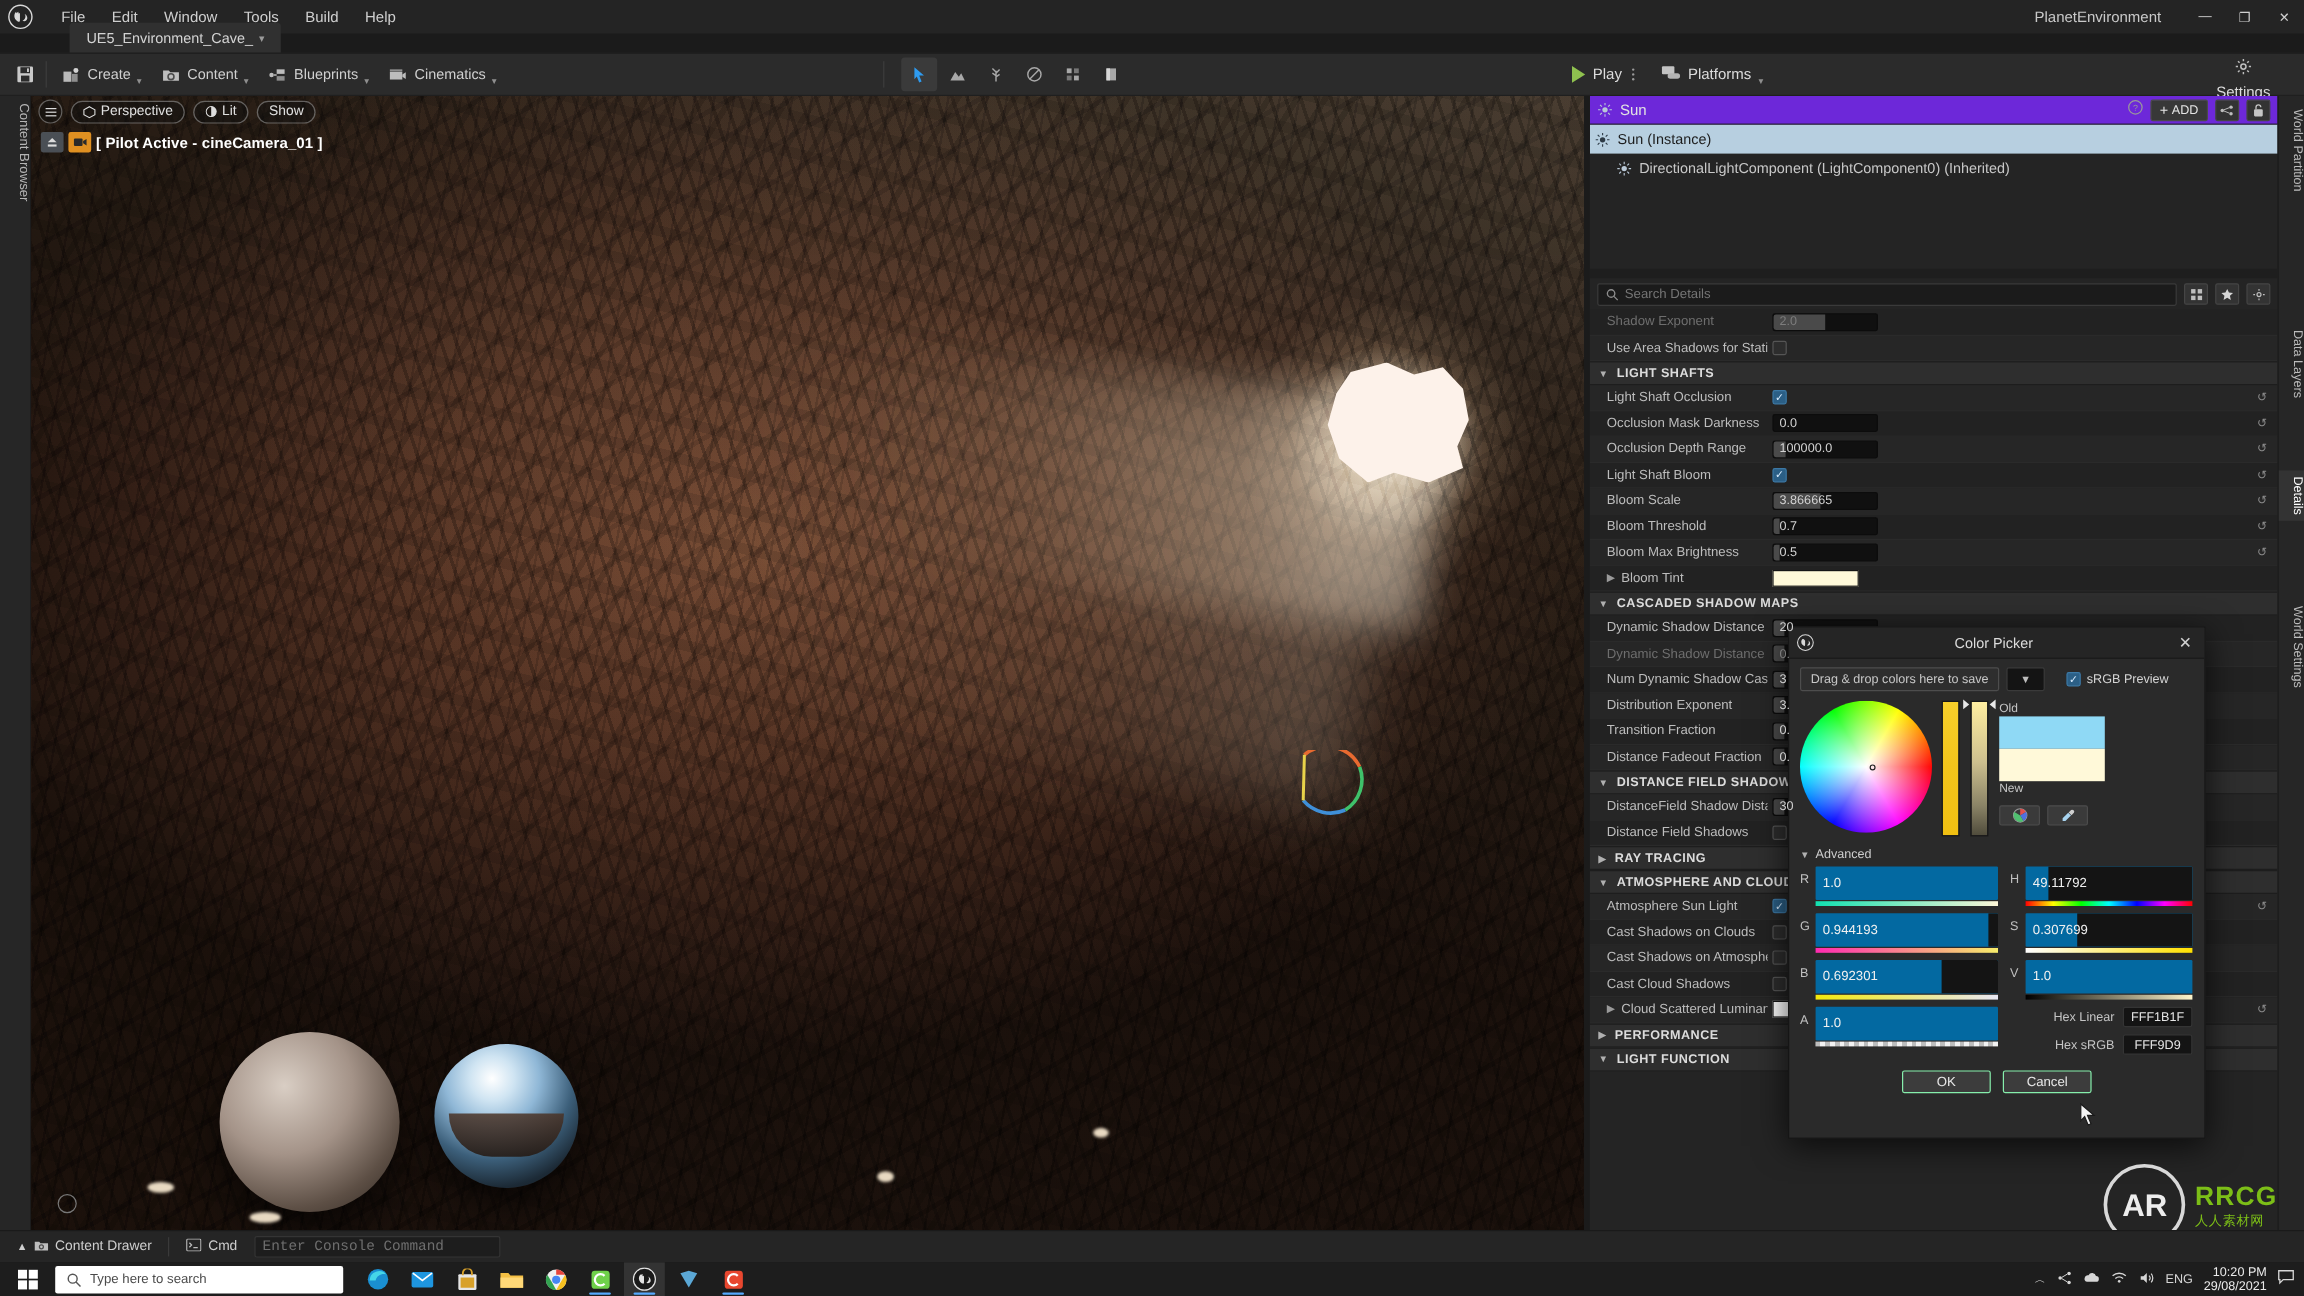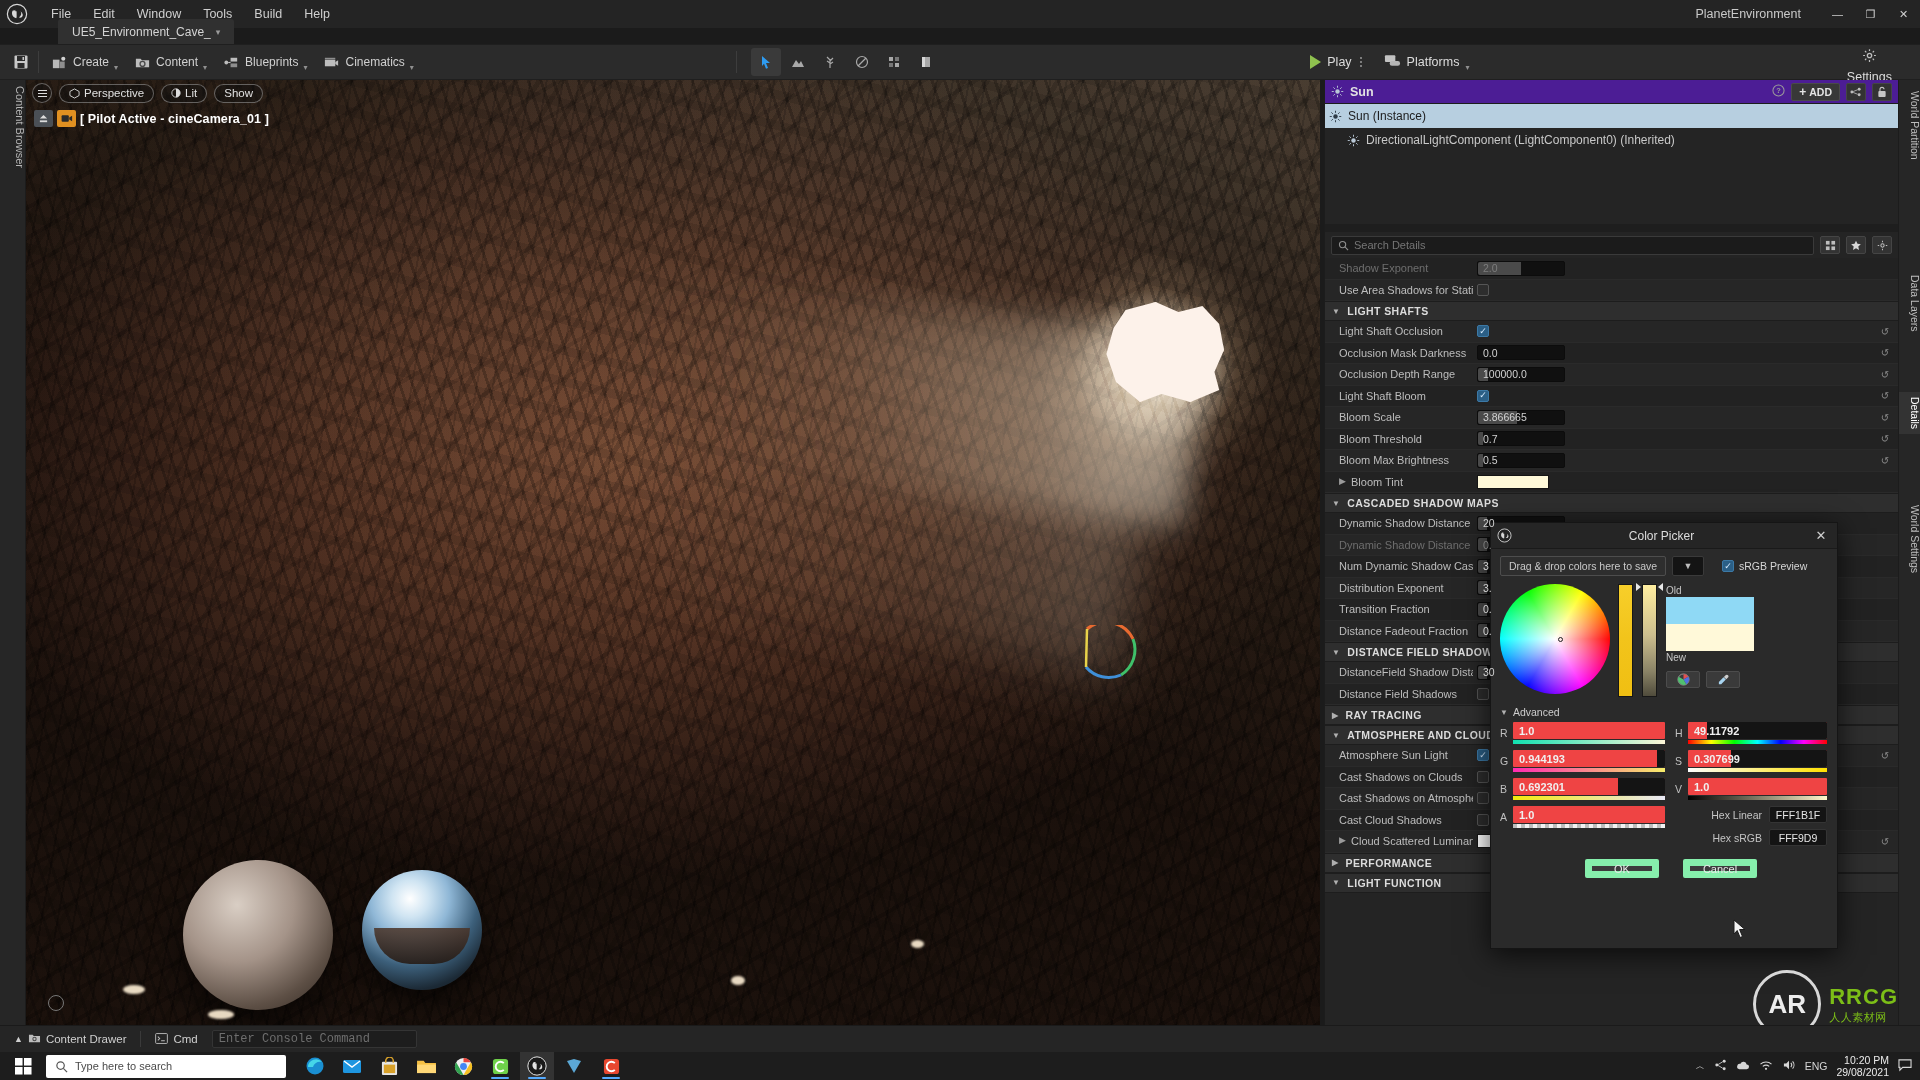--- a/index.html
+++ b/index.html
@@ -160,23 +160,22 @@
   }
   .vstrip-label {
     position:absolute; left:0; width:26px; writing-mode:vertical-rl; text-orientation:mixed;
     font-size:11px; color:#b5b5b5; text-align:center;
   }
   .panel-right {
     position:absolute; left:1324px; top:80px; width:574px; height:945px; background:#242424;
     border-left:1px solid #1c1c1c;
   }
   .out-header {
-    height:24px; background:#4c1d95; display:flex; align-items:center; padding:0 6px; gap:6px;
+    height:24px; background:#6d28d9; display:flex; align-items:center; padding:0 6px; gap:6px;
     border-bottom:1px solid #1c1c1c;
-    font-weight:bold;
   }
   .out-title { font-size:12.5px; color:#e2e2e2; }
   .out-hspacer { flex:1; }
   .addbtn {
     display:flex;align-items:center;gap:3px;height:18px;padding:0 7px;background:#383838;
     border:1px solid #4a4a4a;border-radius:2px;font-size:10.5px;color:#e4e4e4;
   }
   .mini-ic { width:20px;height:18px;display:flex;align-items:center;justify-content:center;background:#333;border:1px solid #454545;border-radius:2px;}
   .out-rows { height:120px; }
   .out-row { height:24px; display:flex; align-items:center; font-size:12px; padding-left:4px; gap:6px; }
@@ -283,33 +282,33 @@
   .cp-tools { display:flex; gap:6px; margin-top:8px; }
   .tool-btn { width:34px;height:17px;background:#3a3a3a;border:1px solid #4c4c4c;border-radius:2px;
     display:flex;align-items:center;justify-content:center;}
   .adv-hdr { display:flex; align-items:center; gap:5px; margin-top:9px; font-size:10.5px; color:#cdcdcd;}
   .cp-cols { display:flex; gap:10px; margin-top:4px; }
   .col-l { width:165px; } .col-r { width:152px; }
   .slot { display:flex; align-items:flex-start; gap:5px; margin-bottom:6px; }
   .slot .k { font-size:10.5px; color:#c0c0c0; width:8px; padding-top:5px; }
   .slider { flex:1; position:relative; }
   .sl-field {
-    height:17px; background:#ef4444; border-radius:1px; display:flex; align-items:center;
-    padding-left:6px; font-size:11px; color:#f0f0f0; position:relative; overflow:hidden;font-weight:bold;
+    height:28px; background:#0369a1; border-radius:1px; display:flex; align-items:center;
+    padding-left:6px; font-size:11px; color:#f0f0f0; position:relative; overflow:hidden;
   }
   .sl-field .rest { position:absolute; top:0; bottom:0; right:0; background:#141414; }
   .sl-field .txt { position:relative; z-index:3; }
   .sl-grad { height:4px; margin-top:1px; }
   .hexrow { display:flex; align-items:center; justify-content:flex-end; gap:7px; margin-top:6px; }
   .hexrow .lbl { font-size:10.5px; color:#c4c4c4; }
   .hexbox { width:58px; height:17px; background:#141414; border:1px solid #343434; border-radius:2px;
     display:flex; align-items:center; justify-content:center; font-size:10.5px; color:#e4e4e4; overflow:hidden;}
   .cp-footer { display:flex; justify-content:center; gap:10px; margin-top:13px; }
-  .cp-btn { width:74px; height:19px; background:#3c3c3c; border:7px solid #86efac; border-radius:2px;
-    display:flex; align-items:center; justify-content:center; font-size:11px; color:#e8e8e8;margin-left:14px;}
+  .cp-btn { width:74px; height:19px; background:#3c3c3c; border:1px solid #86efac; border-radius:2px;
+    display:flex; align-items:center; justify-content:center; font-size:11px; color:#e8e8e8;}
   .cursor-arrow { position:absolute; left:1733px; top:919px; z-index:50; }
 
   
   .statusbar {
     position:absolute; left:0; top:1025px; width:1920px; height:27px; background:#252525;
     display:flex; align-items:center; gap:8px; padding:0 8px; border-top:1px solid #1a1a1a;
   }
   .sb-btn { display:flex; align-items:center; gap:5px; font-size:11.5px; color:#cfcfcf; padding:0 6px; height:19px;}
   .sb-sep { width:1px; height:16px; background:#3a3a3a; }
   .cmd-input { width:205px; height:18px; background:#1d1d1d; border:1px solid #343434; border-radius:2px;

